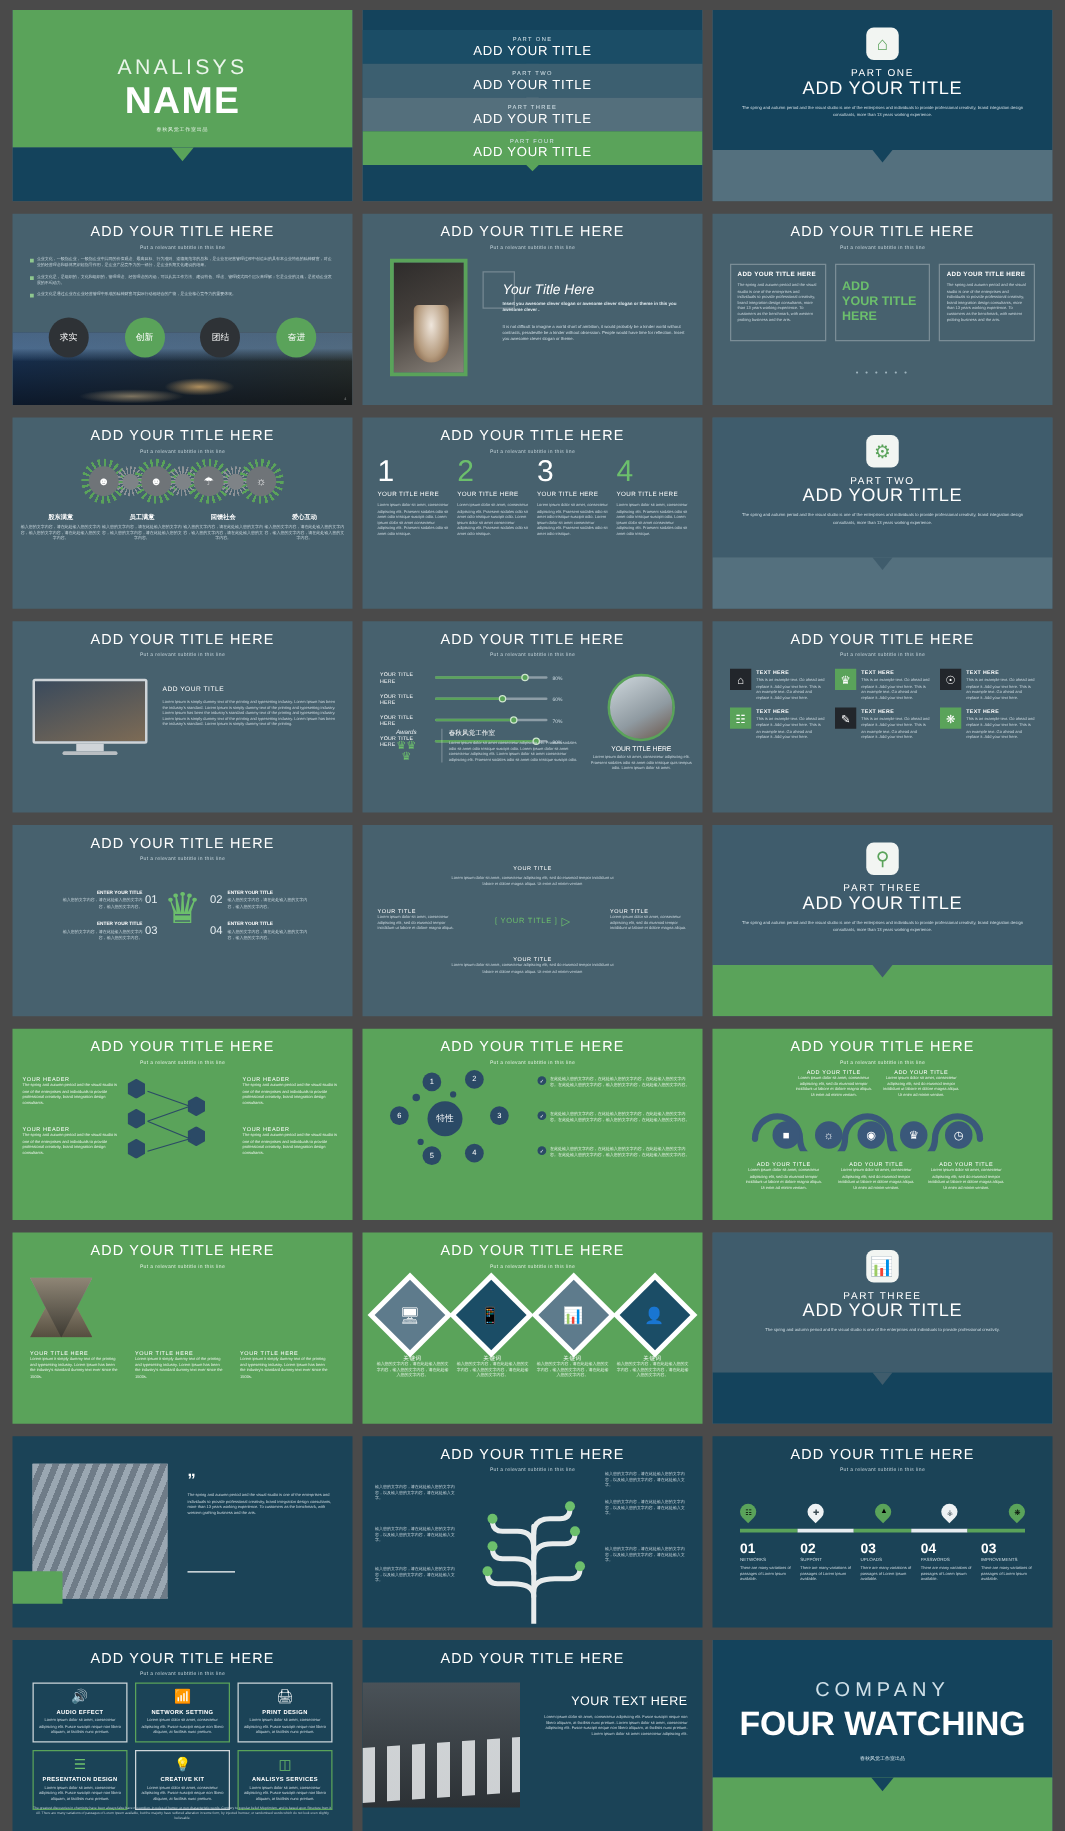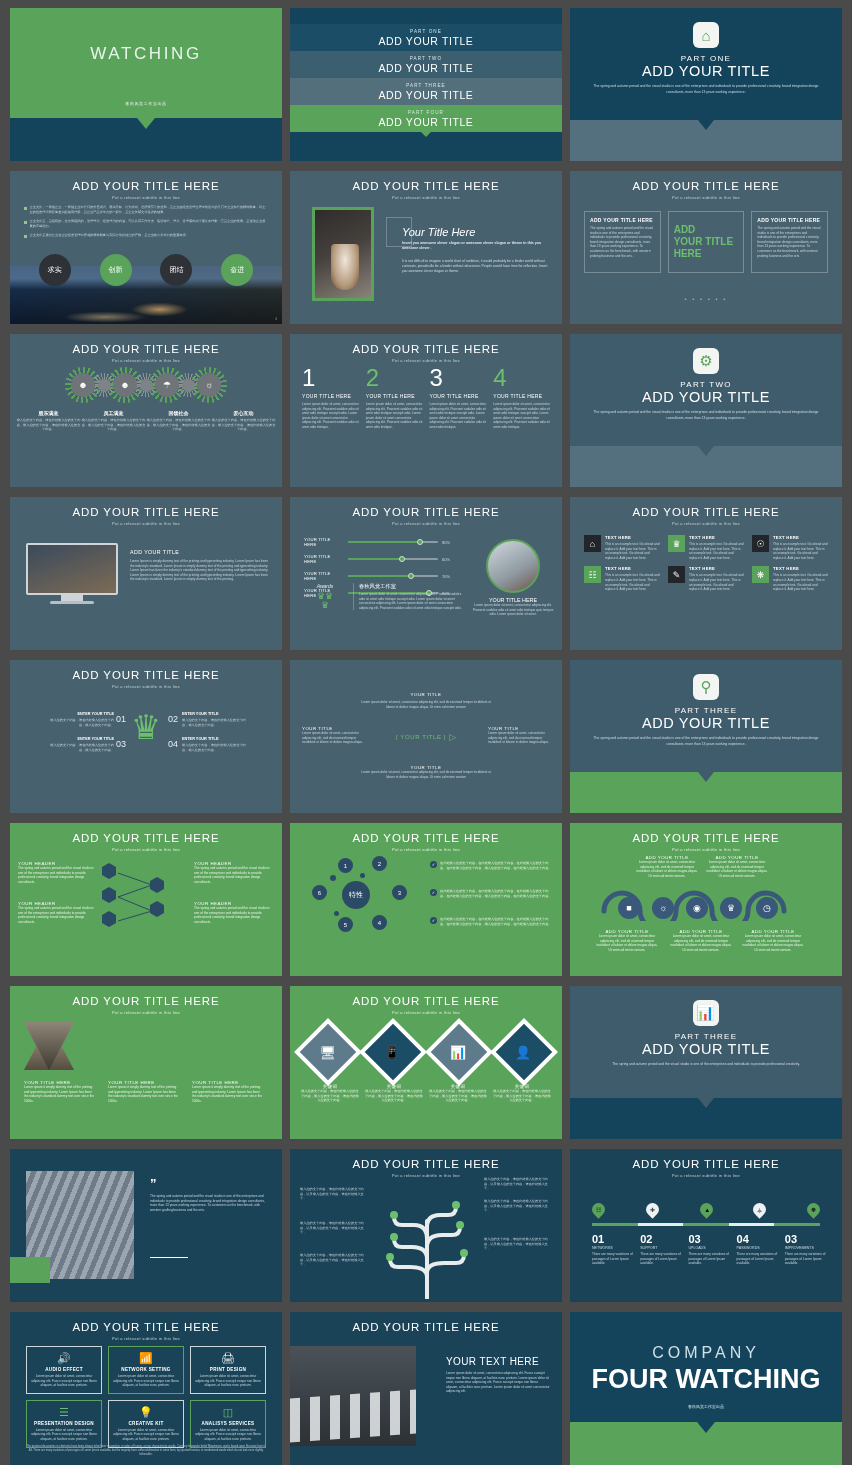--- a/index.html
+++ b/index.html
@@ -244,21 +244,21 @@
   .bxi h6{font-size:4.6px;color:#fff;letter-spacing:.3px;margin:3px 0 2px;}
   .foot25{position:absolute;left:16px;right:16px;bottom:8px;font-size:2.7px;line-height:4px;
     color:#b9c9d1;text-align:center;}
 
   
   .cross{position:absolute;left:0;top:34px;width:126px;height:100px;
     background:linear-gradient(#4a5258,#2c3135);}
   .cross::after{content:'';position:absolute;left:0;right:0;bottom:8px;height:44px;
     background:repeating-linear-gradient(to right,#e9ecee 0 10px,transparent 10px 20px);
     opacity:.85;transform:skewY(-4deg);}
-  .ytext{position:absolute;left:156px;top:44px;right:12px;}
+  .ytext{position:absolute;left:140px;top:44px;right:12px;text-align:right;}
 
   
   .th-b{position:absolute;left:0;right:0;top:0;height:110px;background:#14435c;}
   .th-g{position:absolute;left:0;right:0;top:110px;bottom:0;background:#5aa35a;}
   .th-nub{position:absolute;left:50%;top:110px;transform:translateX(-50%);
     width:0;height:0;border-left:9px solid transparent;border-right:9px solid transparent;
     border-top:11px solid #14435c;}
   .th1{position:absolute;top:32px;width:100%;text-align:center;font-size:16px;
     letter-spacing:4px;color:#cfe0e8;font-weight:300;}
   .th2{position:absolute;top:52px;width:100%;text-align:center;font-size:27px;
@@ -268,21 +268,22 @@
 </style>
 </head>
 <body>
 
 <div class="grid">
 
   <div class="slide">
     <div class="cover-g"></div>
     <div class="cover-b"></div>
     <div class="cover-tri"></div>
-    <div class="cover-c1">WATCHING</div>
+    <div class="cover-c1">ANALISYS</div>
+    <div class="cover-c2">NAME</div>
     <div class="cover-c3">春秋风觉工作室出品</div>
   </div>
 
   <div class="slide">
     <div class="band-wrap">
       <div class="band b1">
         <div class="p">PART ONE</div>
         <div class="a">ADD YOUR TITLE</div>
         <div class="nub"></div>
       </div>

